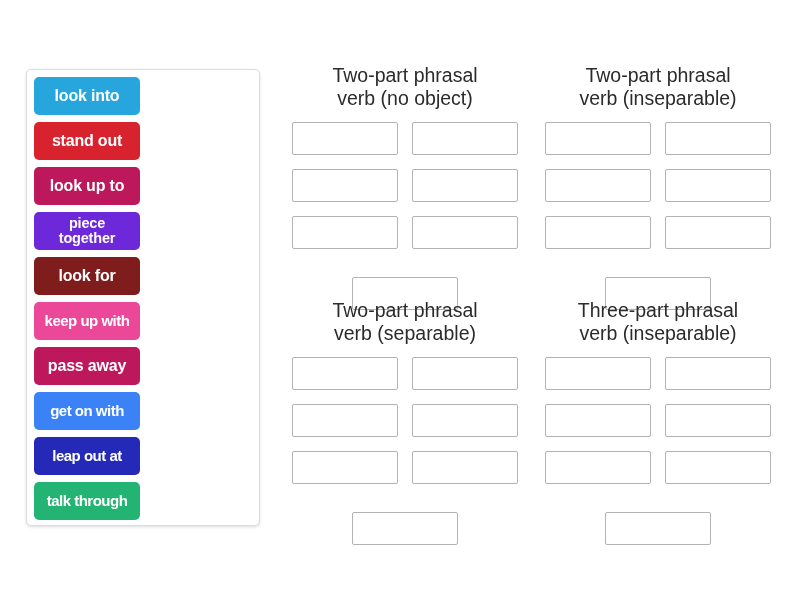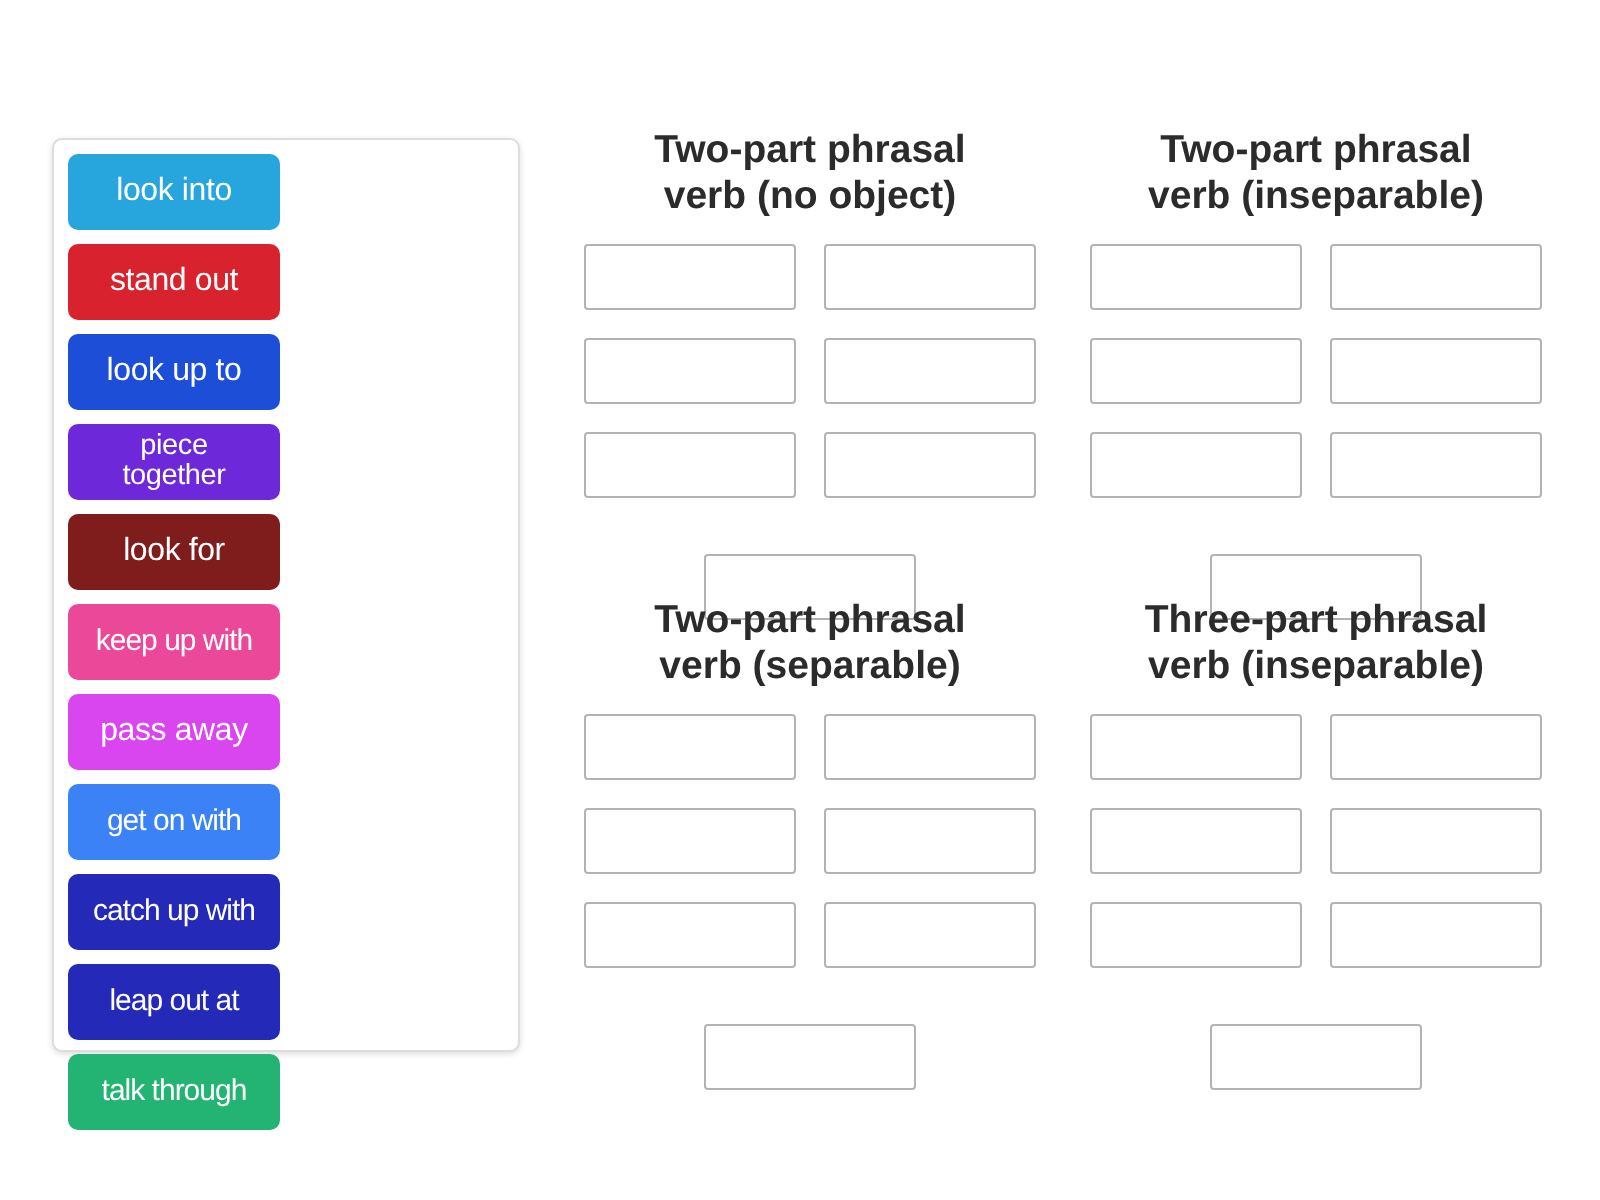--- a/index.html
+++ b/index.html
@@ -41,40 +41,40 @@
   }
   .tile {
     width: 106px;
     height: 38px;
     border-radius: 5px;
     display: flex;
     align-items: center;
     justify-content: center;
     text-align: center;
     color: #ffffff;
-    font-weight: normal;
+    font-weight: bold;
     font-size: 16px;
     line-height: 1.04;
     letter-spacing: -0.2px;
     padding: 18px 2px;
     cursor: pointer;
     user-select: none;
     overflow: hidden;
   }
   .tile.two-line { font-size: 14.5px; line-height: 1.06; }
   .tile.tight { font-size: 15px; letter-spacing: -0.5px; }
 
   
   .quadrant { position: absolute; }
   .q-title {
     text-align: center;
     font-size: 19.5px;
     color: #2b2b2b;
     line-height: 1.18;
-    font-weight: bold;
+    font-weight: normal;
     margin: 0 0 12px 0;
     white-space: pre-line;
   }
   .slot-grid {
     display: flex;
     flex-wrap: wrap;
     justify-content: space-between;
     row-gap: 14px;
   }
   .slot {
@@ -97,41 +97,38 @@
 <div id="stage">
 
   <div class="wordbank">
     <div class="wordbank-grid" id="wordbank-grid">
         <div class="tile" style="background: rgb(39, 165, 221);">
           <span>look into</span>
         </div>
         <div class="tile" style="background: rgb(216, 35, 47);">
           <span>stand out</span>
         </div>
-        <div class="tile" style="background: #1d4ed8;">
+        <div class="tile" style="background: #be185d;">
           <span>look up to</span>
         </div>
         <div class="tile two-line" style="background: #6d28d9;">
           <span style="white-space: pre-line;">piece
 together</span>
         </div>
         <div class="tile" style="background: #7f1d1d;">
           <span>look for</span>
         </div>
         <div class="tile tight" style="background: #ec4899;">
           <span>keep up with</span>
         </div>
-        <div class="tile" style="background: #d946ef; text-align: center;">
+        <div class="tile" style="background: #be185d; text-align: center;">
           <span>pass away</span>
         </div>
         <div class="tile tight" style="background: #3b82f6;">
           <span>get on with</span>
-        </div>
-        <div class="tile tight" style="background: rgb(36, 41, 184);">
-          <span>catch up with</span>
         </div>
         <div class="tile tight" style="background: rgb(36, 41, 184);">
           <span>leap out at</span>
         </div>
         <div class="tile tight" style="background: rgb(35, 180, 115);">
           <span>talk through</span>
         </div>
       </div>
   </div>
 

